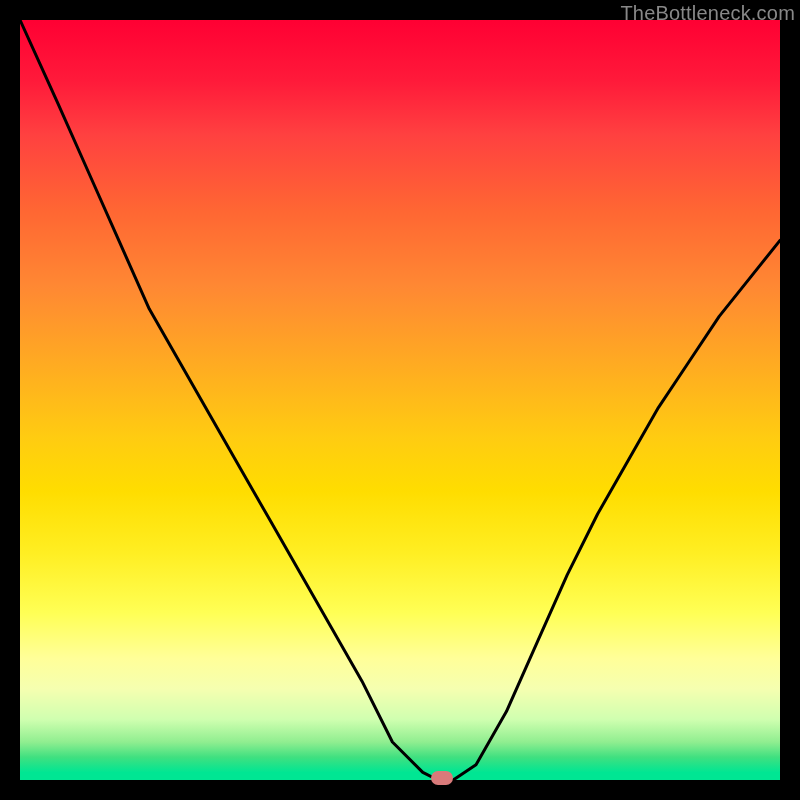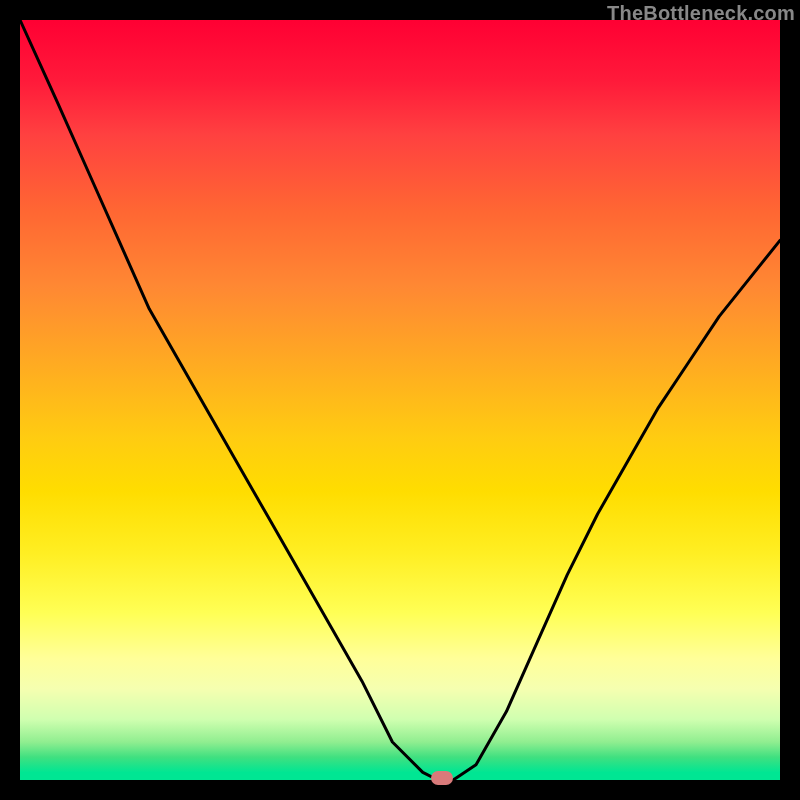--- a/index.html
+++ b/index.html
@@ -11,21 +11,21 @@
     position: relative;
     overflow: hidden;
     font-family: Arial, Helvetica, sans-serif;
   }
   .watermark {
     position: absolute;
     top: 2px;
     right: 5px;
     color: #888;
     font-size: 20px;
-    font-weight: 700;
+    font-weight: 400;
     z-index: 10;
     letter-spacing: 0.2px;
   }
   .plot-area {
     position: absolute;
     left: 20px;
     top: 20px;
     width: 760px;
     height: 760px;
     background: linear-gradient(to bottom,

